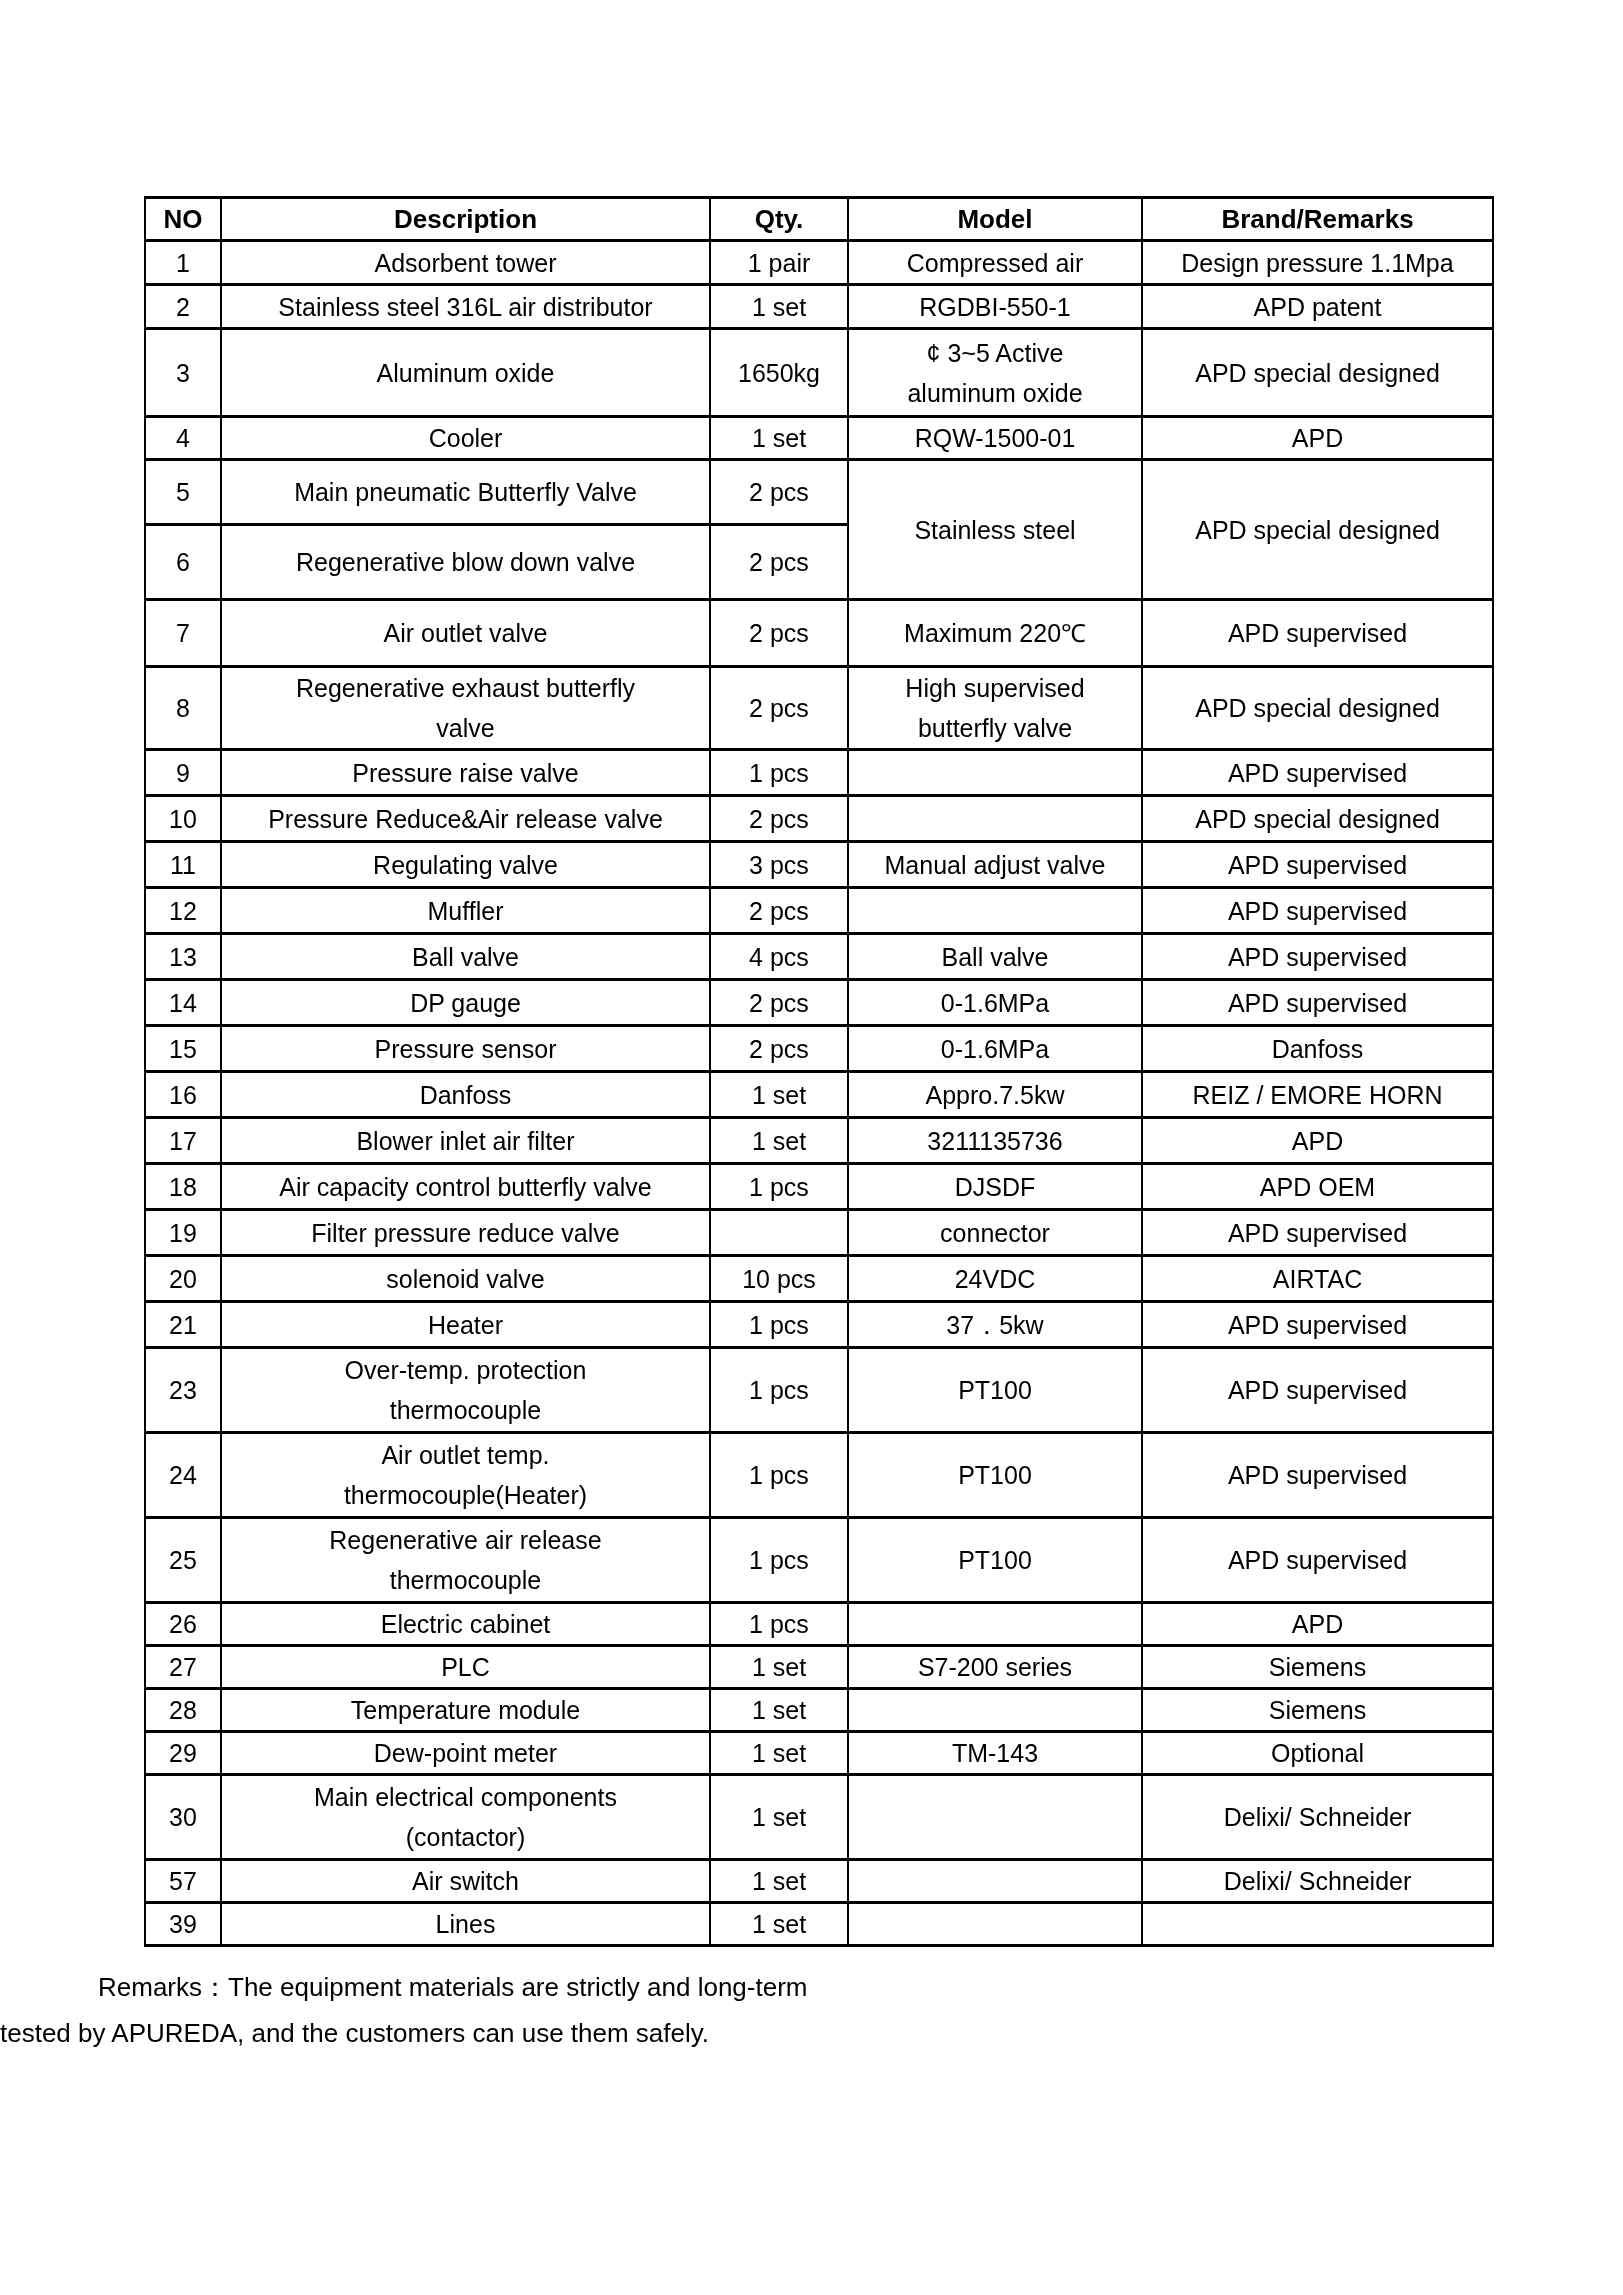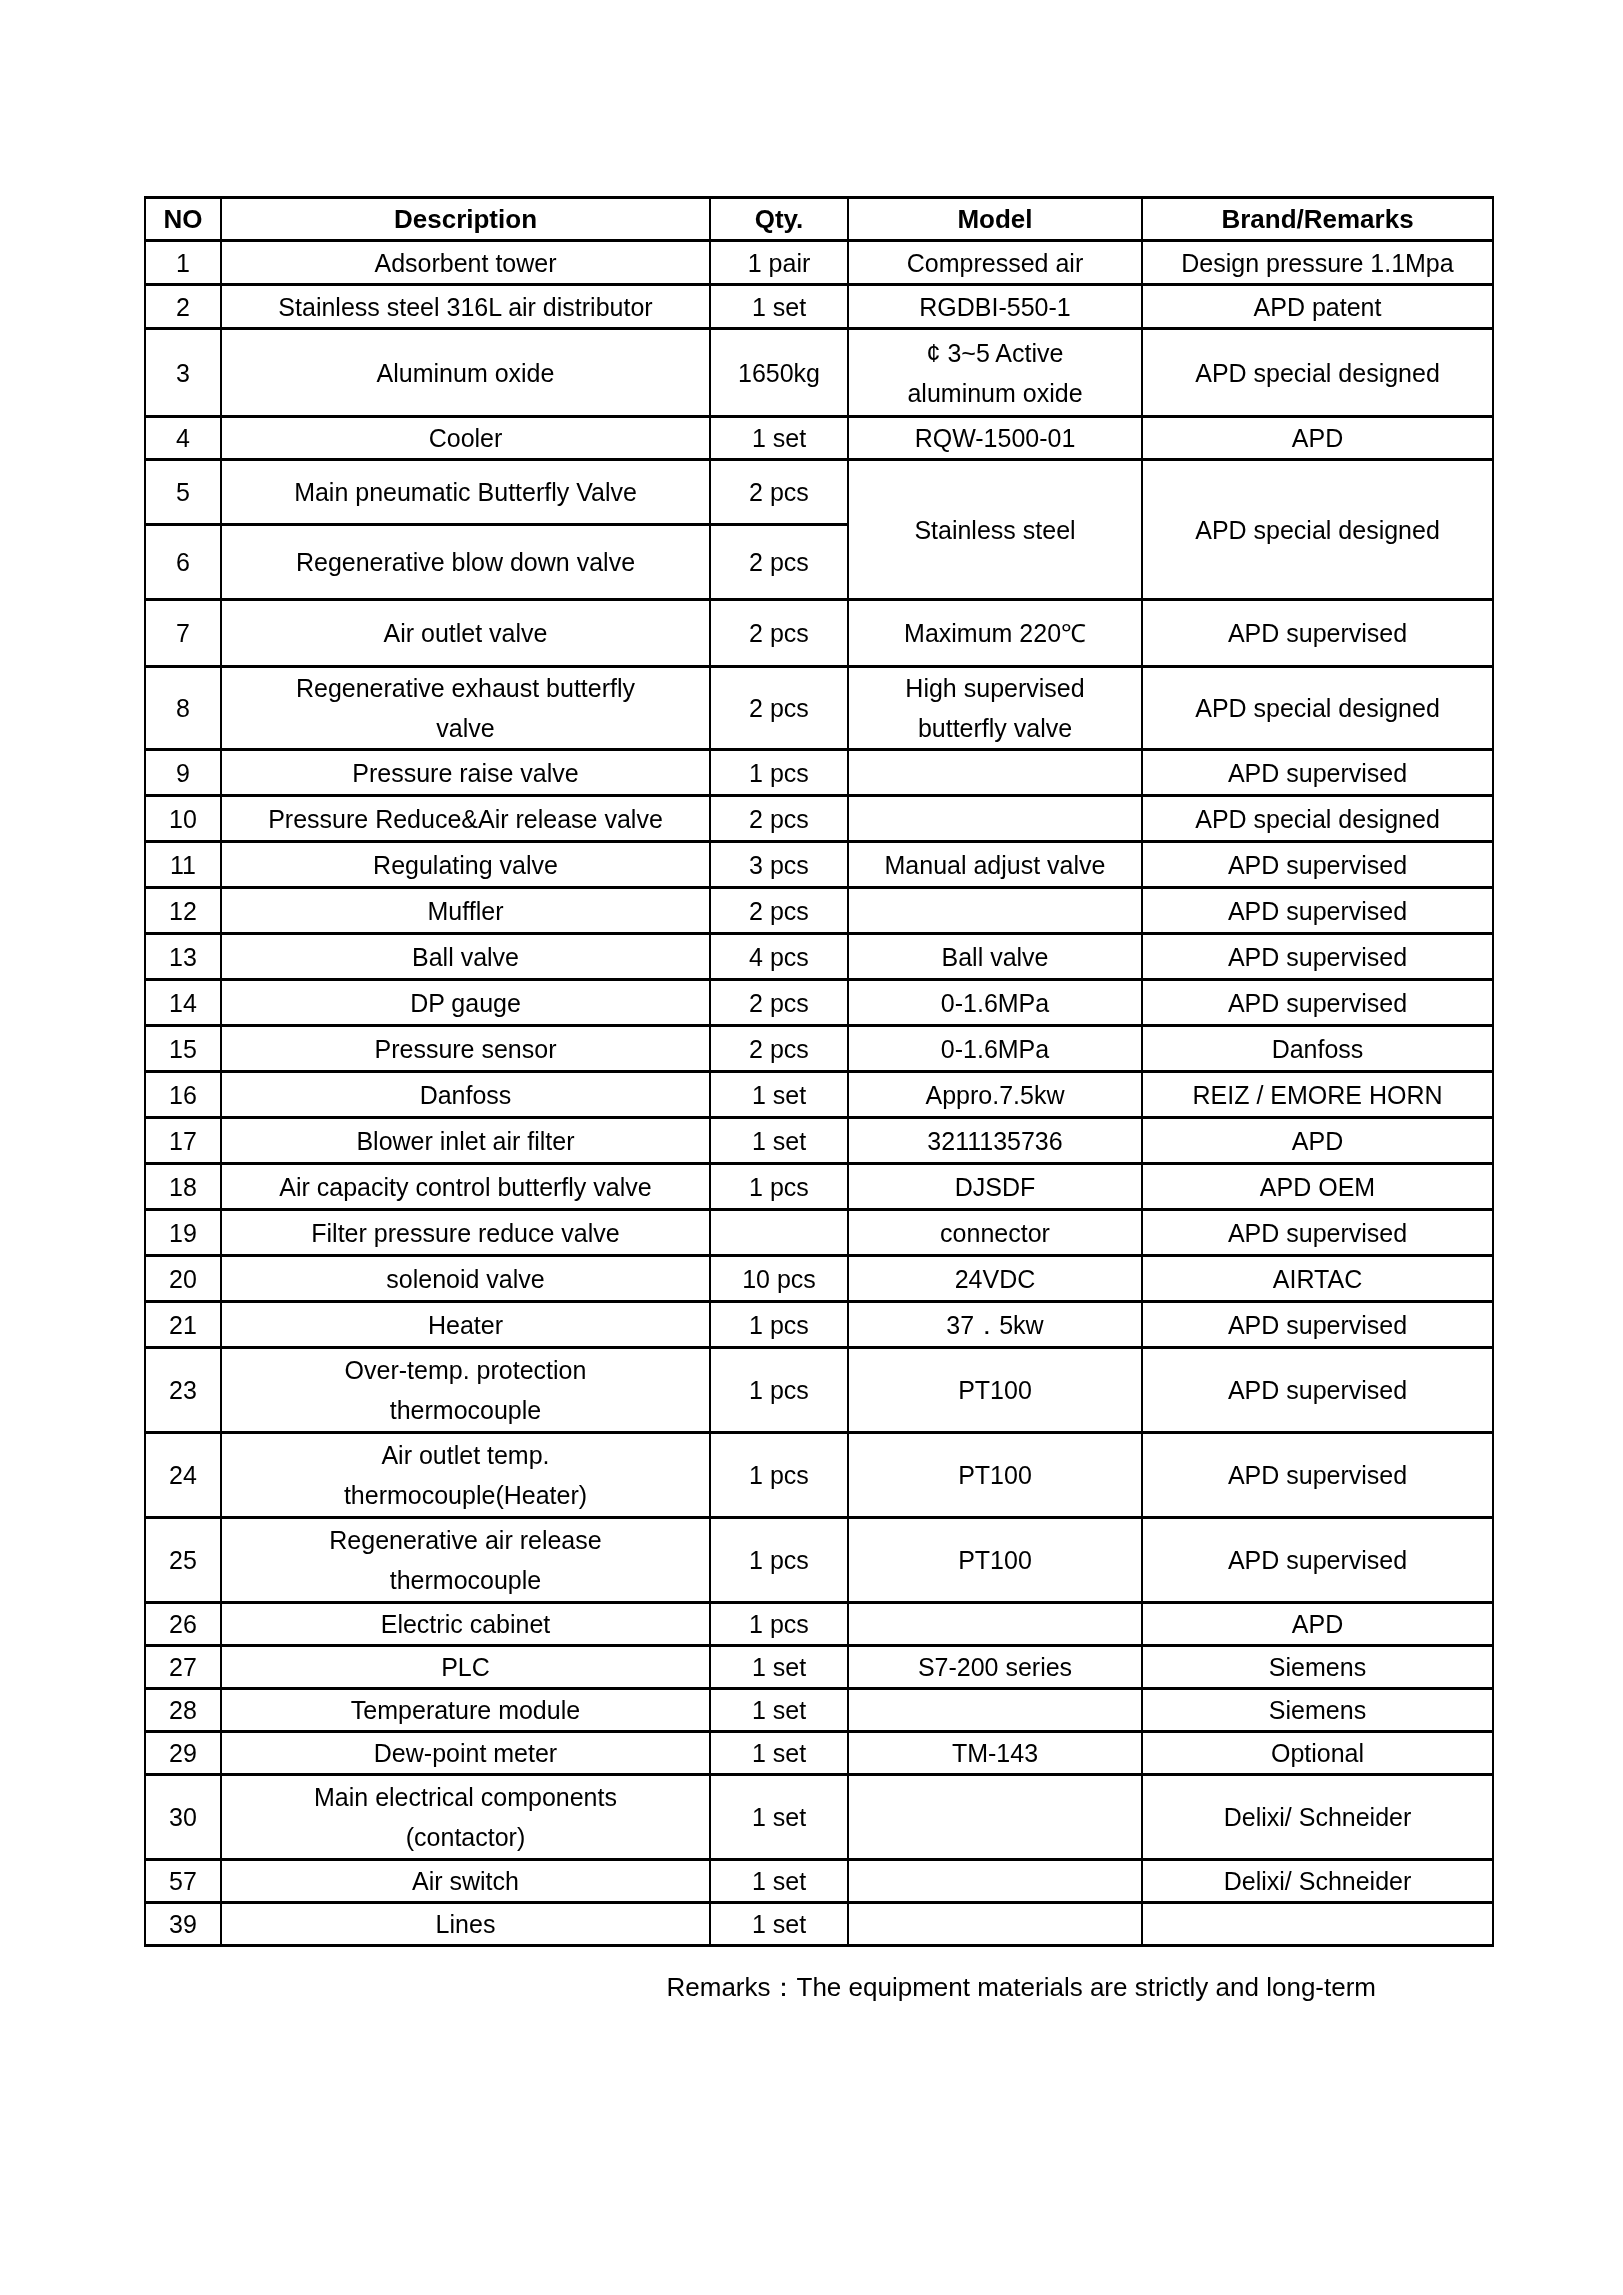--- a/index.html
+++ b/index.html
@@ -44,21 +44,21 @@
   tr.h103 { height: 67px; }
   tr.h114 { height: 75px; }
   tr.h121 { height: 79px; }
   tr.h130 { height: 85px; }
   tr.h135 { height: 88px; }
   .remarks {
     position: absolute;
     left: 0;
     top: 1964px;
     width: 1376px;
-    text-align: right;
+    text-align: left;
     font-size: 26px;
   }
   .remarks .rline { height: 46px; line-height: 46px; }
   .remarks .indent { padding-left: 98px; }
 </style>
 </head>
 <body>
 
 <div class="page">
 
@@ -298,16 +298,17 @@
       <td>Lines</td>
       <td>1 set</td>
       <td></td>
       <td></td>
     </tr>
   </tbody>
     </table>
 
   <div class="remarks">
     <div class="rline indent">Remarks：The equipment materials are strictly and long-term</div>
+    <div class="rline">tested by APUREDA, and the customers can use them safely.</div>
   </div>
 
 </div>
 
 
 </body></html>

